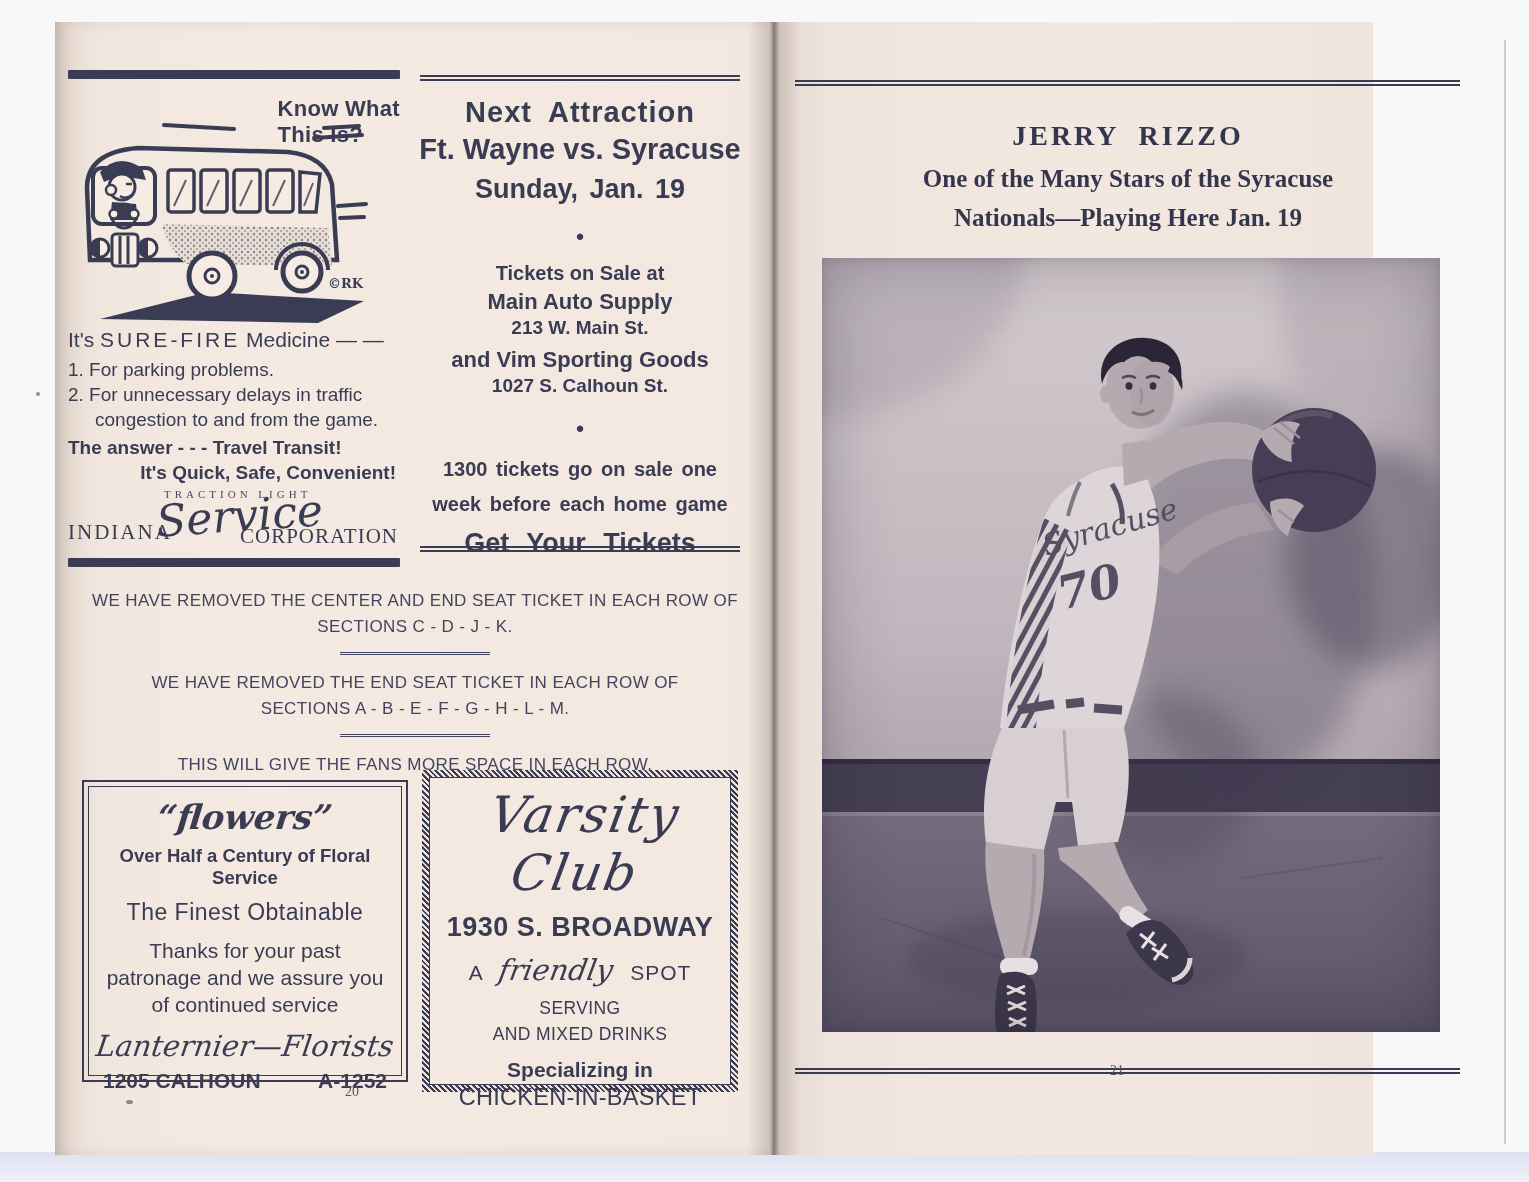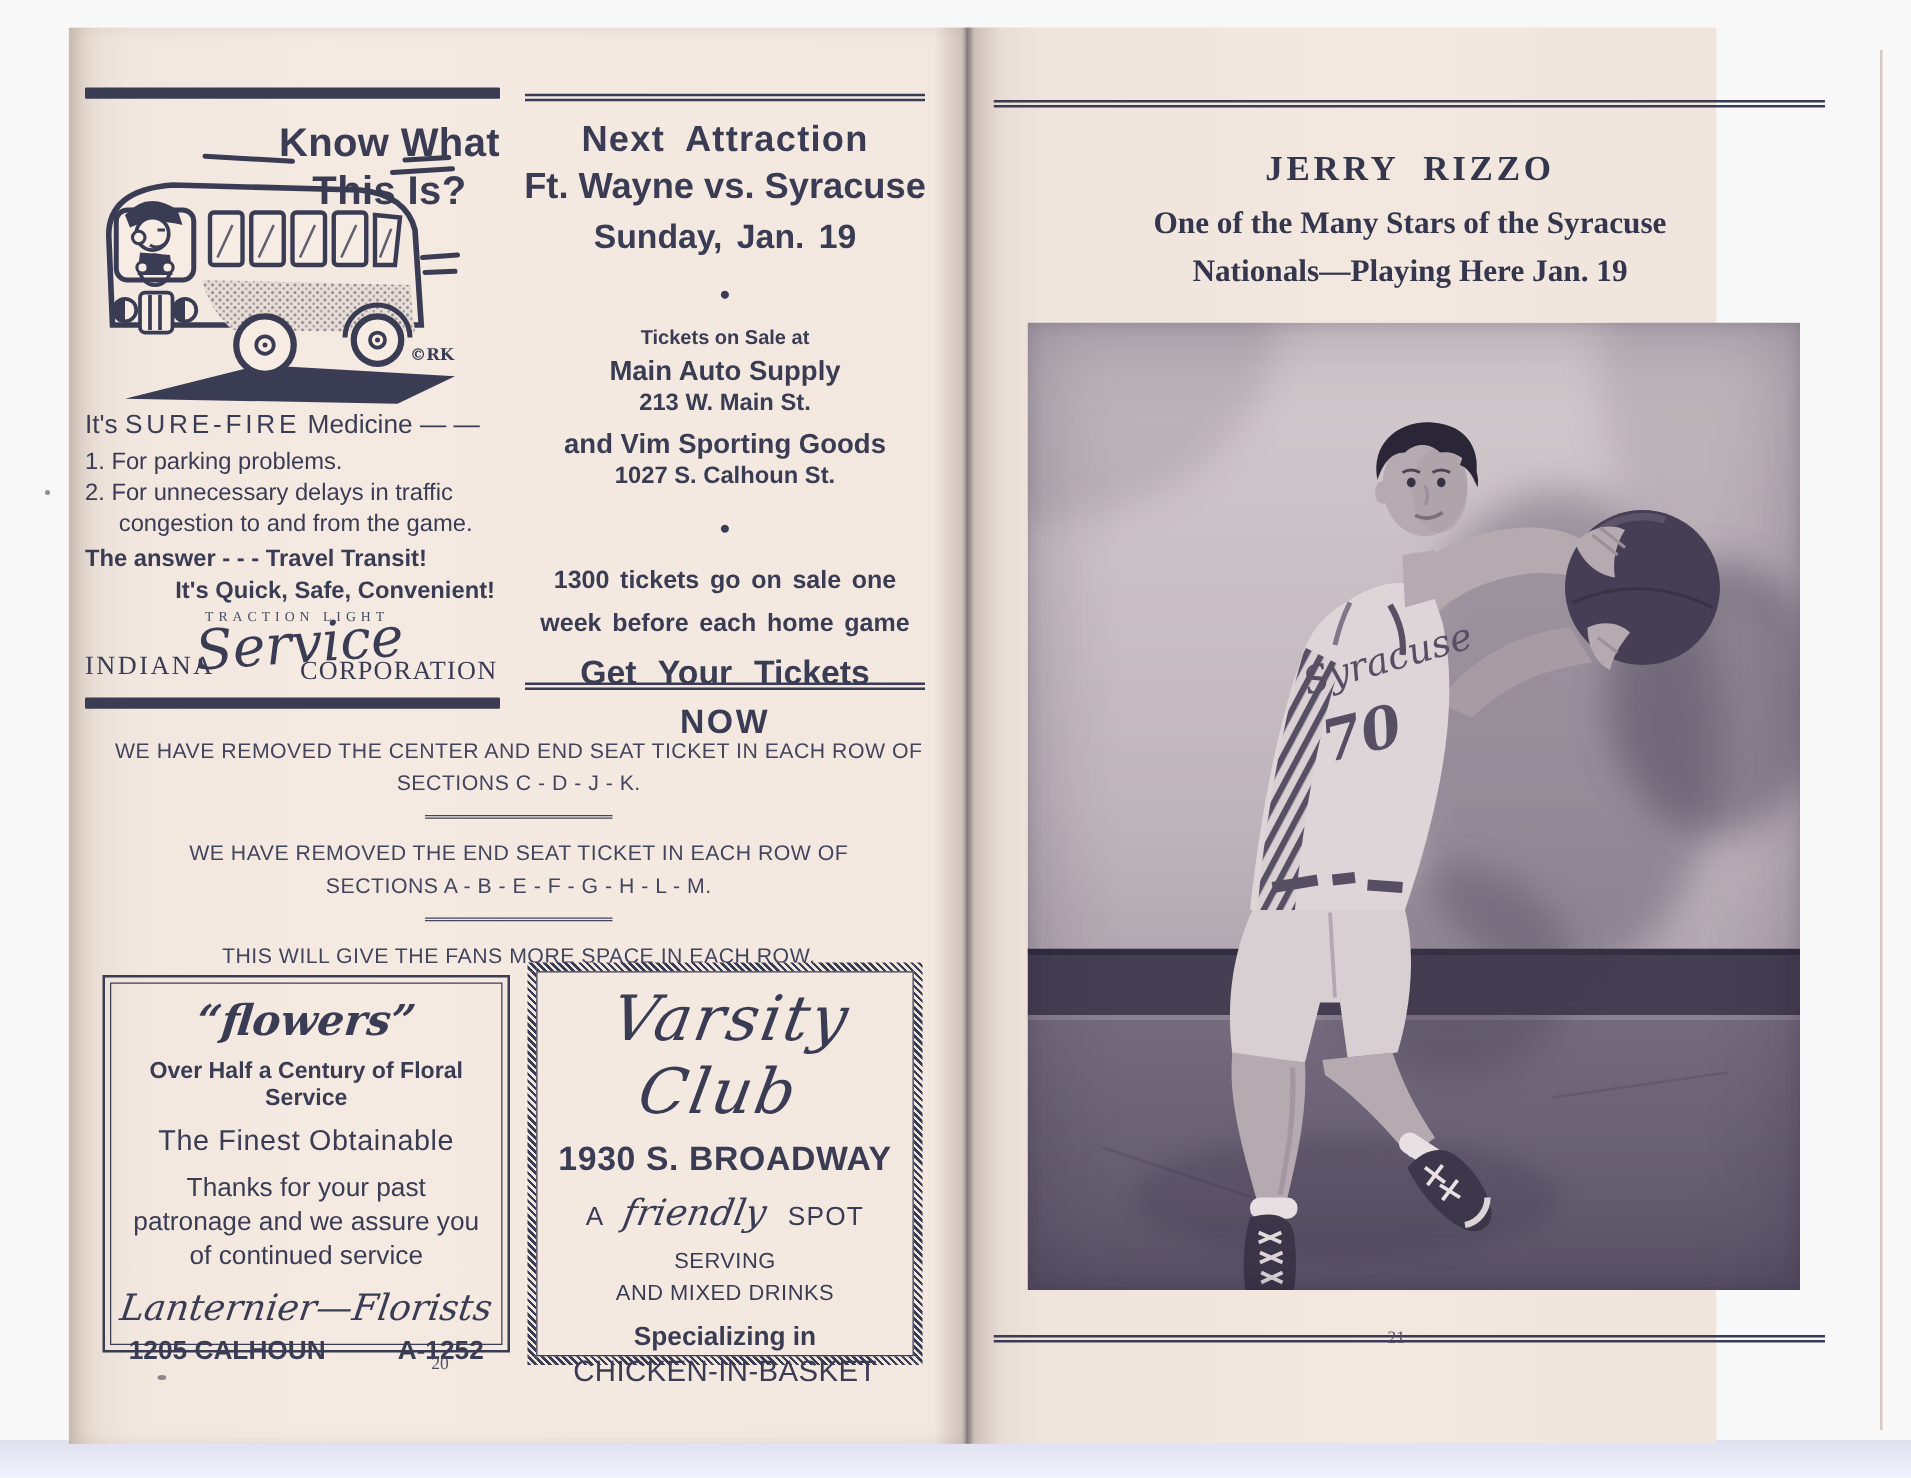--- a/index.html
+++ b/index.html
@@ -22,22 +22,22 @@
     background:linear-gradient(90deg,rgba(80,60,55,0) 0%,rgba(80,60,55,.22) 42%,rgba(35,28,40,.5) 50%,rgba(80,60,55,.16) 60%,rgba(80,60,55,0) 100%);}
   .edge-line{position:absolute;left:1504px;top:40px;width:2px;height:1104px;background:#d6cbc4;}
   .speck{position:absolute;border-radius:50%;background:rgba(60,52,75,.55);}
 
   
   .transit-ad{position:absolute;left:13px;top:48px;width:332px;height:500px;}
   .bar{position:absolute;left:0;width:332px;height:9px;background:var(--ink);border-radius:1px;}
   .bar-top{top:0;}
   .bar-bottom{top:488px;}
   .bus-svg{position:absolute;left:-2px;top:18px;}
-  .kw{position:absolute;right:0;top:26px;text-align:center;font-weight:bold;
-    font-size:32px;line-height:1.18;letter-spacing:.3px;}
+  .kw{position:absolute;right:0;top:26px;text-align:left;font-weight:bold;
+    font-size:22px;line-height:1.18;letter-spacing:.3px;}
   .transit-copy{position:absolute;left:0;top:256px;width:332px;font-size:19px;line-height:1.32;}
   .pitch{font-weight:normal;font-size:21px;margin-bottom:3px;}
   .pitch .ls{letter-spacing:3px;}
   .indent2{padding-left:27px;}
   .answer1{font-weight:bold;margin-top:3px;}
   .answer2{font-weight:bold;text-align:right;padding-right:4px;}
   .isc-logo{position:absolute;left:0;top:414px;width:332px;height:74px;font-family:"Liberation Serif",serif;}
   .isc-small{position:absolute;left:96px;top:4px;font-size:11px;letter-spacing:4px;color:var(--ink-soft);}
   .isc-script{position:absolute;left:88px;top:6px;font-family:"DejaVu Serif",serif;font-style:italic;
     font-size:44px;transform:rotate(-4deg);color:var(--ink);}
@@ -46,21 +46,21 @@
 
   
   .dbl{position:absolute;height:6px;border-top:2.5px solid var(--ink);border-bottom:2.5px solid var(--ink);}
   .na-rule-top{left:365px;top:53px;width:320px;}
   .na-rule-bottom{left:365px;top:524px;width:320px;}
   .na-body{position:absolute;left:352px;top:74px;width:346px;text-align:center;font-weight:bold;color:var(--ink);}
   .na-title{font-size:29px;letter-spacing:1px;word-spacing:8px;}
   .na-match{font-size:29px;margin-top:4px;}
   .na-date{font-size:27px;margin-top:8px;word-spacing:4px;}
   .na-bullet{font-size:15px;margin-top:22px;margin-bottom:18px;}
-  .na-t1{font-size:16px;}
+  .na-t1{font-size:20px;}
   .na-t2{font-size:22px;margin-top:4px;}
   .na-t3{font-size:19px;margin-top:2px;}
   .na-t4{font-size:22px;margin-top:8px;}
   .na-t5{font-size:19px;margin-top:2px;}
   .na-sale{font-size:20px;margin-top:4px;line-height:1.55;word-spacing:3px;}
   .na-cta{font-size:27px;margin-top:8px;word-spacing:10px;}
   .na-now{font-size:27px;letter-spacing:2px;}
 
   
   .notices{position:absolute;left:20px;top:566px;width:680px;text-align:center;
@@ -226,21 +226,20 @@
       <div class="na-bullet">●</div>
       <div class="na-t1">Tickets on Sale at</div>
       <div class="na-t2">Main Auto Supply</div>
       <div class="na-t3">213 W. Main St.</div>
       <div class="na-t4">and Vim Sporting Goods</div>
       <div class="na-t5">1027 S. Calhoun St.</div>
       <div class="na-bullet">●</div>
       <div class="na-sale">1300 tickets go on sale one</div>
       <div class="na-sale">week before each home game</div>
       <div class="na-cta">Get Your Tickets</div>
-      <div class="na-cta na-now">NOW</div>
     </div>
     <div class="dbl na-rule-bottom"></div>
 
     <div class="notices">
       <div>WE HAVE REMOVED THE CENTER AND END SEAT TICKET IN EACH ROW OF</div>
       <div>SECTIONS C - D - J - K.</div>
       <div class="notice-hr"></div>
       <div>WE HAVE REMOVED THE END SEAT TICKET IN EACH ROW OF</div>
       <div>SECTIONS A - B - E - F - G - H - L - M.</div>
       <div class="notice-hr"></div>

